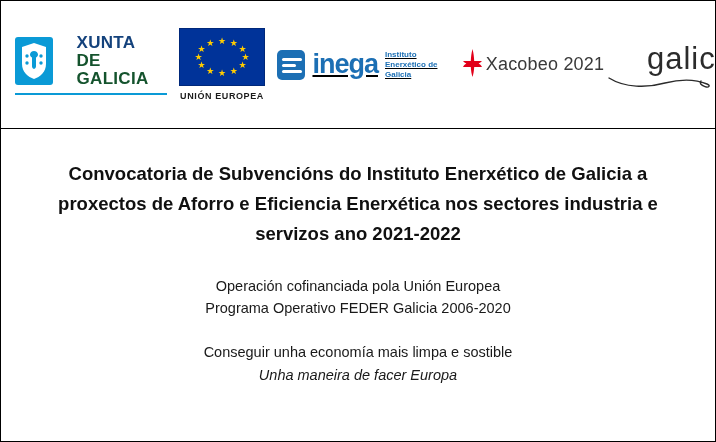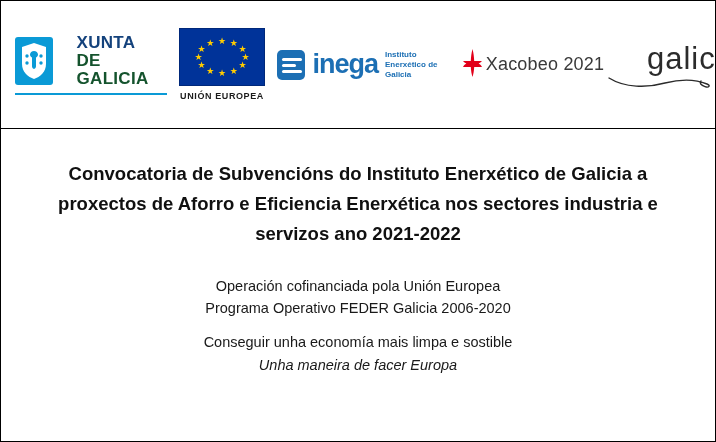--- a/index.html
+++ b/index.html
@@ -90,20 +90,21 @@
   .eu-caption {
     font-size: 9px;
     font-weight: bold;
     color: #1b1b1b;
     letter-spacing: .6px;
   }
   
   .inega {
     width: 180px;
     flex: 0 0 180px;
+    text-decoration: underline;
   }
   .inega-inner { display: flex; align-items: center; gap: 7px; }
   .inega-mark {
     width: 30px; height: 30px;
     background: #1c6fb4;
     border-radius: 5px;
     position: relative;
     overflow: hidden;
   }
   .inega-mark i {
@@ -167,21 +168,21 @@
     margin: 0 auto;
     max-width: 620px;
   }
   .block-a {
     margin-top: 26px;
     font-size: 14.5px;
     line-height: 22px;
     color: #1a1a1a;
   }
   .block-b {
-    margin-top: 12px;
+    margin-top: 22px;
     font-size: 14.5px;
     line-height: 23px;
     color: #1a1a1a;
   }
   .block-b .italic { font-style: italic; }
 </style>
 </head>
 <body>
 
 <div id="poster">

